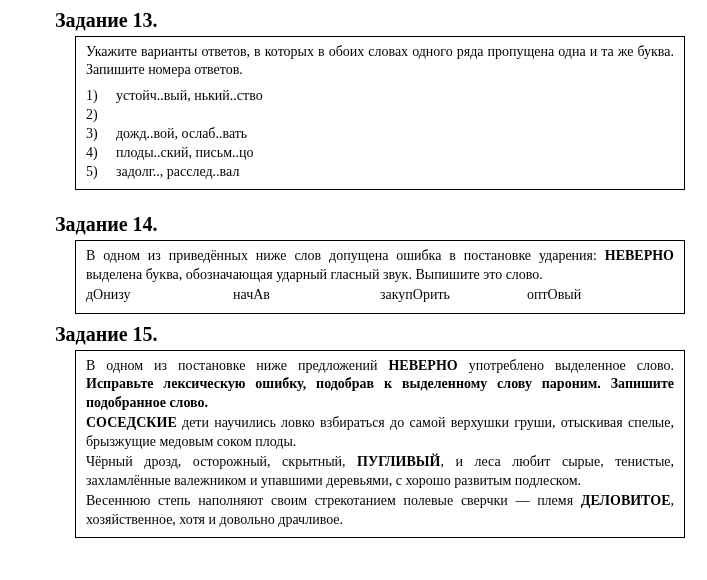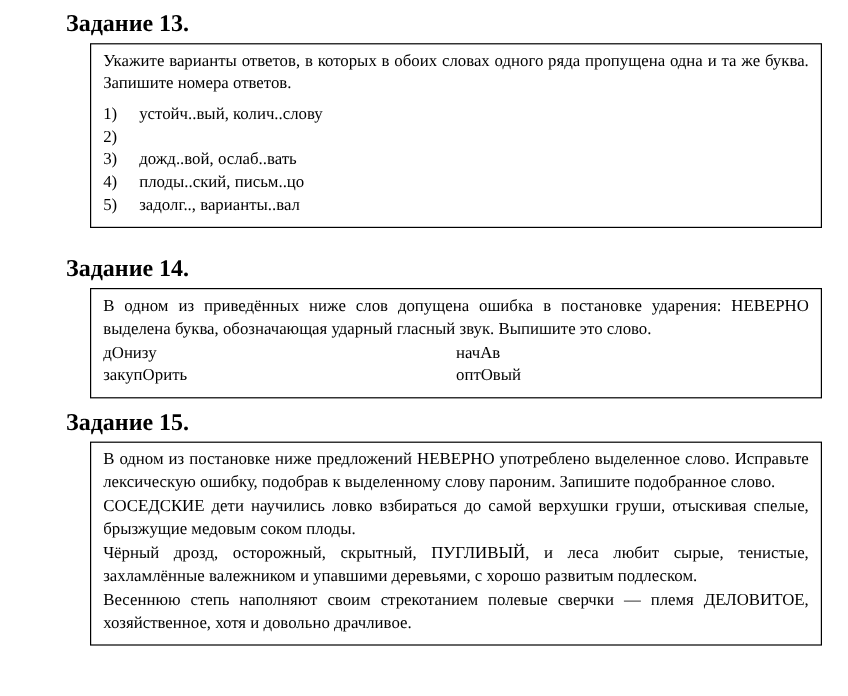--- a/index.html
+++ b/index.html
@@ -22,69 +22,69 @@
     line-height: 1.2;
   }
   .task-box {
     border: 1.5px solid #000;
     padding: 6px 10px 8px 10px;
     font-size: 14px;
     line-height: 1.32;
     margin-left: 20px;
   }
   .intro { text-align: justify; }
-  .b { font-weight: normal; }
+  .b { font-weight: bold; }
   .options {
     list-style: none;
     margin-top: 7px;
   }
   .options li {
     display: flex;
     line-height: 1.35;
   }
   .options .num { flex: 0 0 30px; }
   .word-grid {
     display: grid;
-    grid-template-columns: 1fr 1fr;
+    grid-template-columns: 1fr 1fr 1fr 1fr;
     margin-top: 2px;
     line-height: 1.32;
   }
   .para {
     text-align: justify;
     margin-top: 2px;
   }
 </style>
 </head>
 <body>
 
 <main class="page">
 
   <section class="task">
     <h2 class="task-heading">Задание 13.</h2>
     <div class="task-box">
       <p class="intro">Укажите варианты ответов, в которых в обоих словах одного ряда пропущена одна и та же буква. Запишите номера ответов.</p>
       <ol class="options">
         <li>
           <span class="num">1)</span>
-          <span class="opt-text">устойч..вый, колич..слову</span>
+          <span class="opt-text">устойч..вый, нький..ство</span>
         </li>
         <li>
           <span class="num">2)</span>
         </li>
         <li>
           <span class="num">3)</span>
           <span class="opt-text">дожд..вой, ослаб..вать</span>
         </li>
         <li>
           <span class="num">4)</span>
           <span class="opt-text">плоды..ский, письм..цо</span>
         </li>
         <li>
           <span class="num">5)</span>
-          <span class="opt-text">задолг.., варианты..вал</span>
+          <span class="opt-text">задолг.., расслед..вал</span>
         </li>
       </ol>
     </div>
   </section>
 
   <section class="task sec-gap-lg">
     <h2 class="task-heading">Задание 14.</h2>
     <div class="task-box">
       <p class="intro"><span>В одном из приведённых ниже слов допущена ошибка в постановке ударения: </span><span class="b">НЕВЕРНО</span><span> выделена буква, обозначающая ударный гласный звук. Выпишите это слово.</span></p>
       <div class="word-grid">

